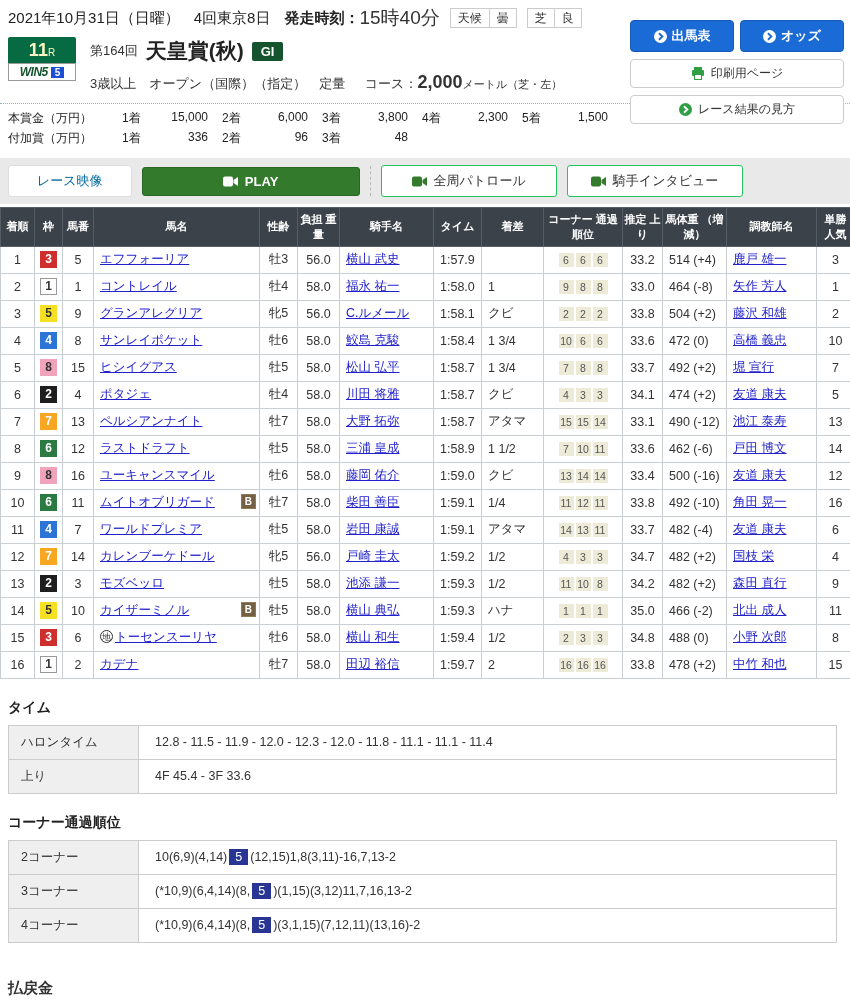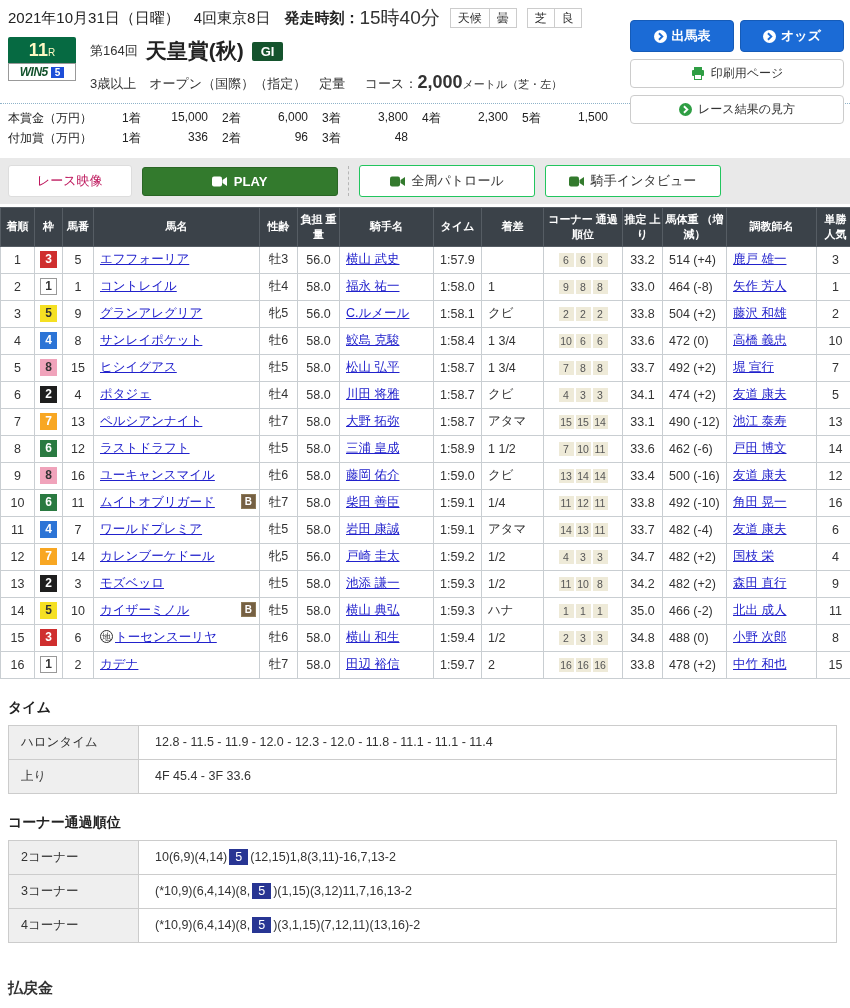--- a/index.html
+++ b/index.html
@@ -55,22 +55,22 @@
   .prize { padding: 6px 8px 4px; font-size: 12px; color: #222; }
   .prow { display: flex; margin-bottom: 3px; }
   .plabel { width: 100px; }
   .pentry { display: inline-flex; }
   .pplace { width: 34px; margin-left: 14px; }
   .pamt { width: 52px; text-align: right; }
 
   
   .video-bar { background: #e9e9e9; padding: 7px 8px; display: flex; align-items: center; gap: 10px; margin-top: 4px; }
   .vbtn { display: inline-flex; align-items: center; justify-content: center; gap: 7px; border-radius: 3px; font-size: 13px; cursor: pointer; }
-  .vbtn.label { background: #fff; border: 1px solid #ddd; color: #be185d; padding: 6px 28px; cursor: default; }
-  .vbtn.play { background: #337a2d; border: 1px solid #2a6625; color: #fff; font-weight: bold; width: 196px; padding: 6px 0; }
+  .vbtn.label { background: #fff; border: 1px solid #ddd; color: #0369a1; padding: 6px 28px; cursor: default; }
+  .vbtn.play { background: #337a2d; border: 1px solid #2a6625; color: #fff; font-weight: bold; width: 218px; padding: 6px 0; }
   .vbtn.white { background: #fff; border: 1px solid #22c55e; color: #333; width: 176px; padding: 6px 0; }
   .vbtn .cam { color: #337a2d; display: inline-flex; }
   .vbtn.play .cam { color: #fff; }
   .vdash { border-left: 1px dashed #b5b5b5; height: 30px; }
 
   
   table.results { width: 850px; border-collapse: collapse; table-layout: fixed; margin-top: 3px; }
   table.results th {
     background: #3b4249; color: #fff; font-size: 11px; font-weight: bold;
     border: 1px solid #565d64; padding: 4px 1px; line-height: 1.35; vertical-align: middle;

